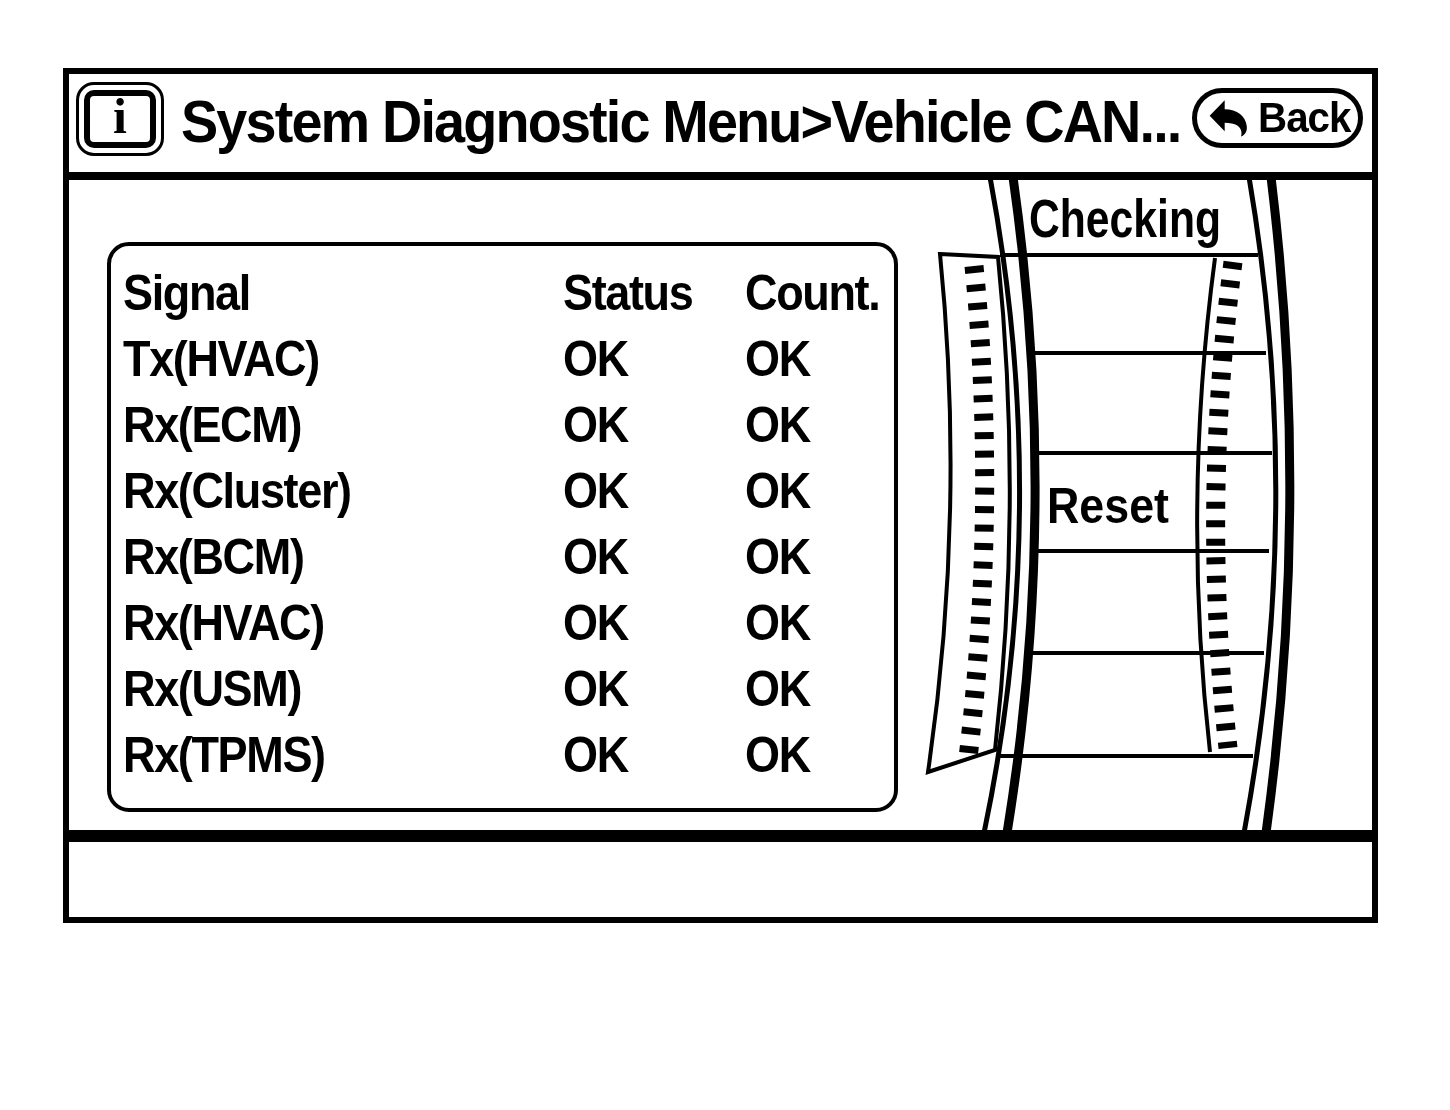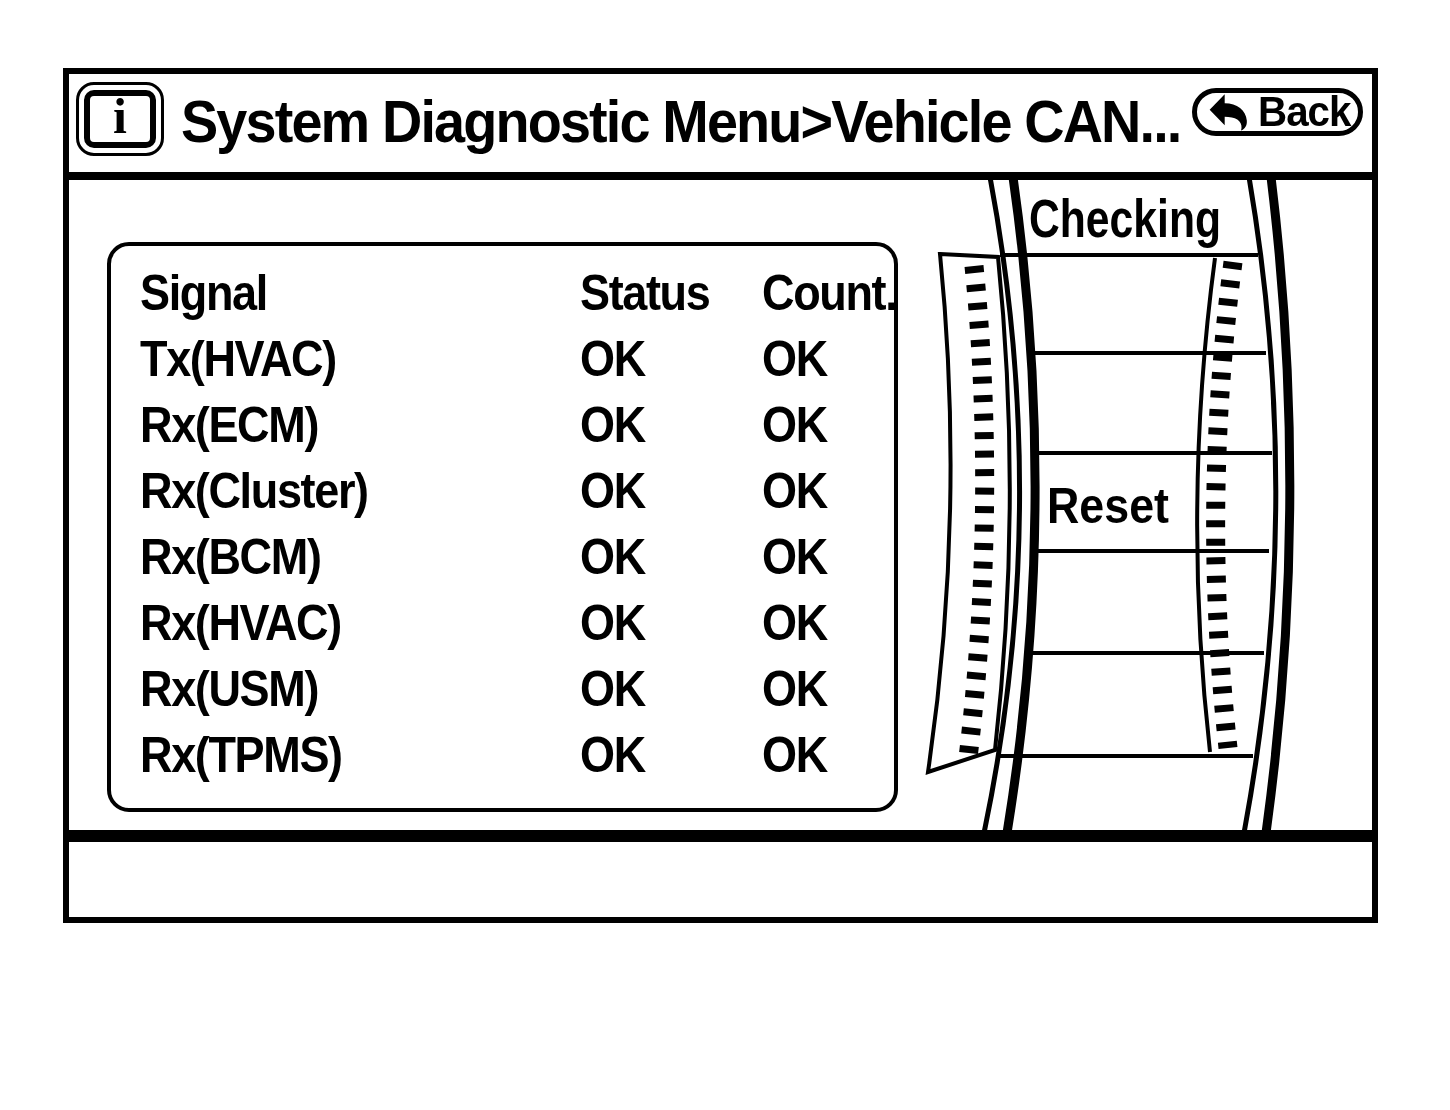--- a/index.html
+++ b/index.html
@@ -29,38 +29,38 @@
   .info-glyph{
     font-family:"Liberation Serif", serif;font-weight:bold;font-size:50px;
     line-height:1;margin-top:-6px;color:#000;
   }
   .title{
     position:absolute;left:112px;top:0;height:98px;line-height:96px;
     font-size:60px;font-weight:bold;letter-spacing:-2px;color:#000;
     white-space:nowrap;transform:scaleX(0.93);transform-origin:left center;
   }
   .back-btn{
-    position:absolute;left:1123px;top:14px;width:171px;height:48px;
+    position:absolute;left:1123px;top:14px;width:171px;height:60px;
     border:5px solid #000;border-radius:34px;box-sizing:border-box;
     background:#fff;display:flex;align-items:center;gap:5px;padding-left:10px;
   }
   .back-label{
     font-size:42px;font-weight:bold;letter-spacing:-1px;color:#000;
     line-height:1;transform:scaleX(0.96);transform-origin:left center;white-space:nowrap;
   }
   
   .signal-table{
     position:absolute;left:38px;top:168px;width:791px;height:570px;
     border:4px solid #000;border-radius:22px;box-sizing:border-box;
     background:#fff;padding-top:14px;overflow:hidden;
   }
   .trow{
     display:grid;grid-template-columns:440px 182px 1fr;
-    height:66px;line-height:66px;
-    font-size:50px;font-weight:bold;color:#000;margin-left:29px;
+    height:66px;line-height:66px;padding-left:12px;
+    font-size:50px;font-weight:bold;color:#000;
   }
   .tcell{
     display:block;letter-spacing:-1.5px;white-space:nowrap;
     transform:scaleX(0.9);transform-origin:left center;
   }
   
   .drum-svg{position:absolute;left:831px;top:103px;width:472px;height:653px;}
   
   .bottombar{
     position:absolute;left:0;right:0;top:756px;height:87px;

